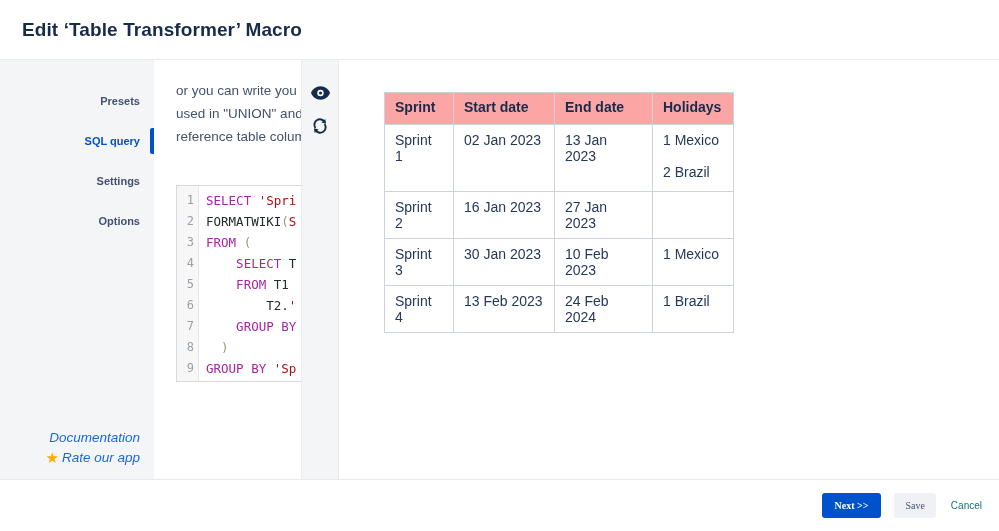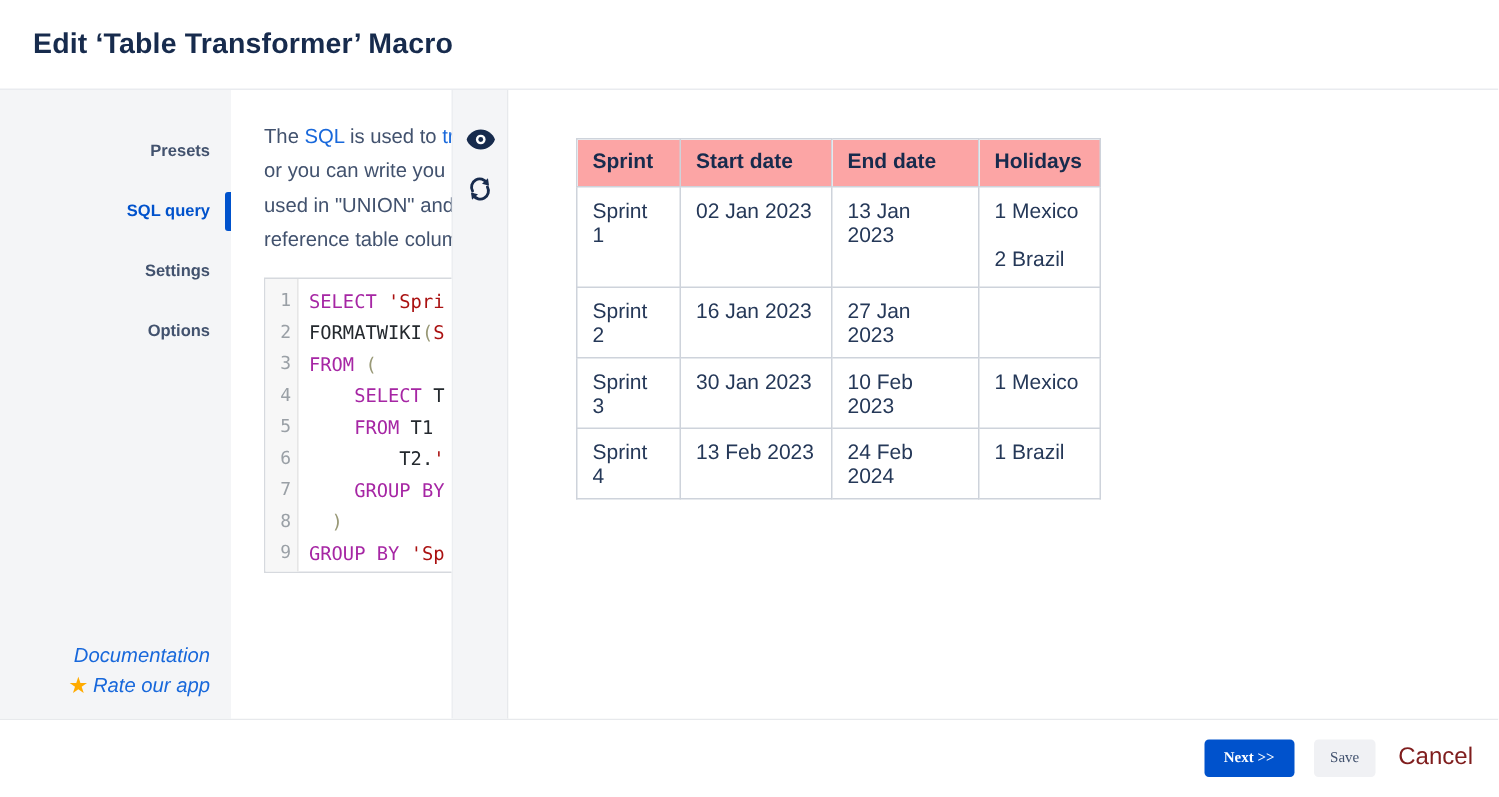--- a/index.html
+++ b/index.html
@@ -96,21 +96,21 @@
   .preview-table td p + p { margin-top: 16px; }
 
   
   .footer {
     height: 50px; display: flex; align-items: center; justify-content: flex-end;
     padding-right: 17px; gap: 13px; background: #fff;
   }
   .btn { font-family: Liberation Serif, serif; font-size: 10px; border: none; border-radius: 3px; cursor: pointer; }
   .btn-primary { background: #0052cc; color: #fff; font-weight: bold; padding: 7px 13px; }
   .btn-subtle  { background: #f0f1f4; color: #42526e; padding: 7px 11px; }
-  .cancel-link { color: #7f1d1d; font-size: 16px; text-decoration: none; cursor: pointer; margin-left: 2px; }
+  .cancel-link { color: #0f766e; font-size: 10px; text-decoration: none; cursor: pointer; margin-left: 2px; }
 </style>
 </head>
 <body>
 
 <div class="header">
   <span class="title">Edit ‘Table Transformer’ Macro</span>
 </div>
 
 <div class="content">
 
@@ -124,21 +124,20 @@
     <div class="sidebar-links">
       <div><a>Documentation</a></div>
       <div>
         <span class="star">★</span><a>Rate our app</a>
       </div>
     </div>
   </div>
 
   <div class="mid-panel">
     <div class="desc" id="desc">
-        <div><span>The </span><span class="lnk">SQL</span><span> is used to </span><span class="lnk">tr</span></div>
         <div><span>or you can write you</span></div>
         <div><span>used in "UNION" and</span></div>
         <div><span>reference table colum</span></div>
       </div>
     <div class="code-box">
       <div class="gutter" id="gutter">
           <div>1</div>
           <div>2</div>
           <div>3</div>
           <div>4</div>

